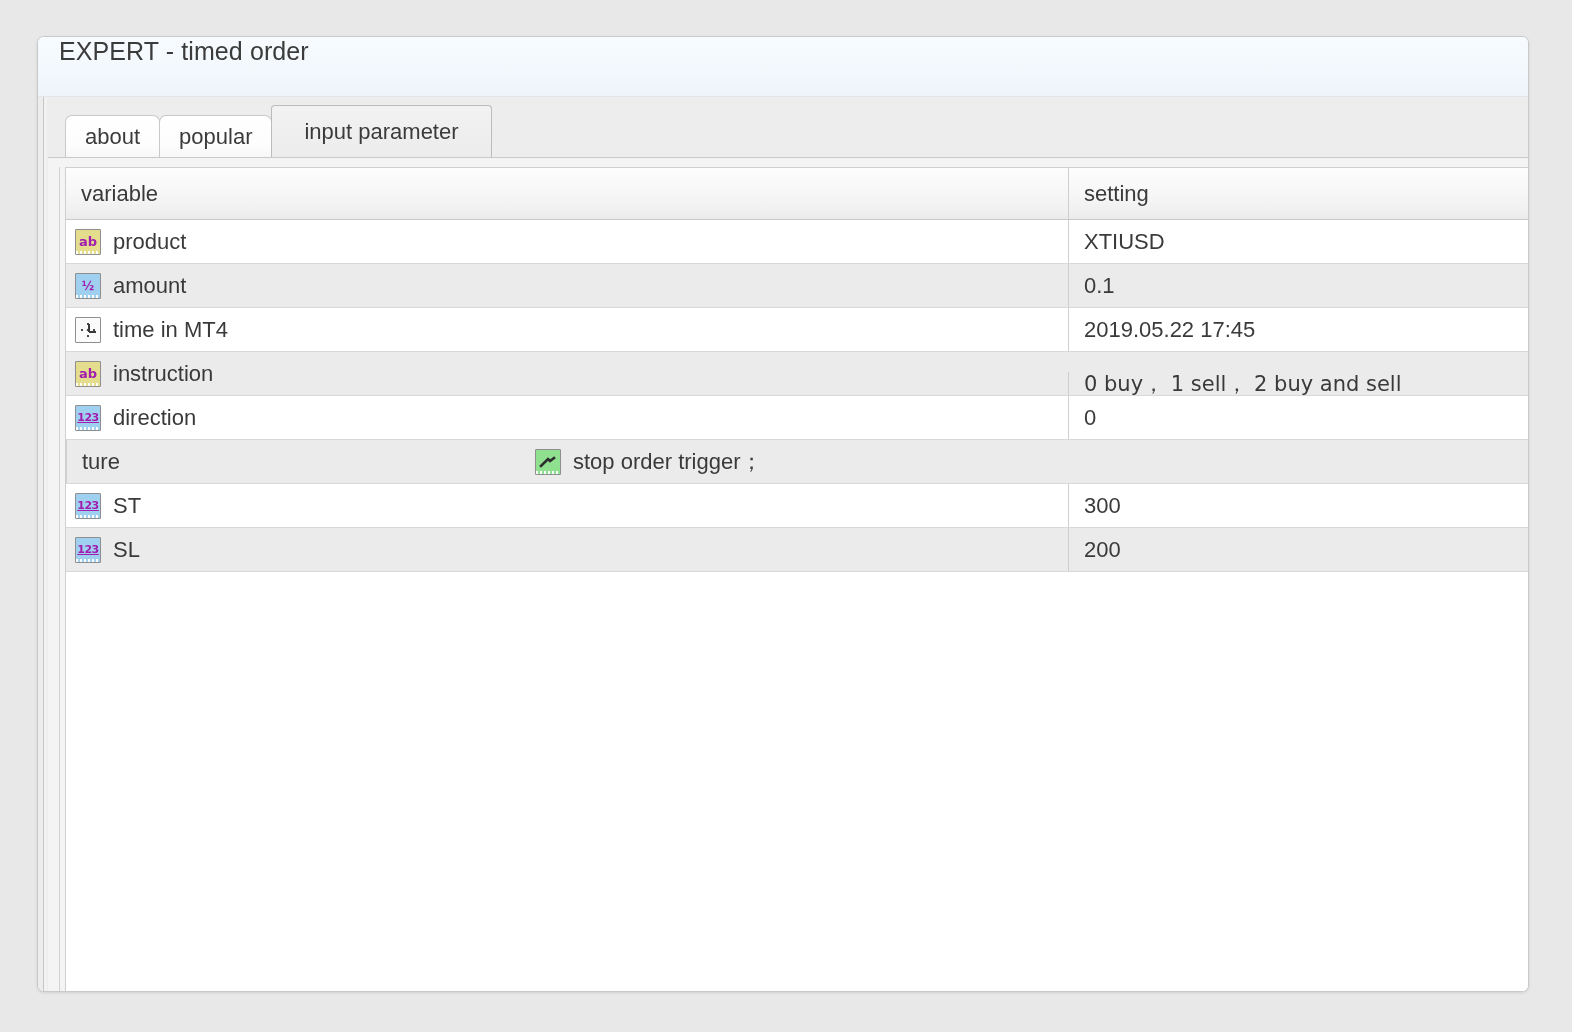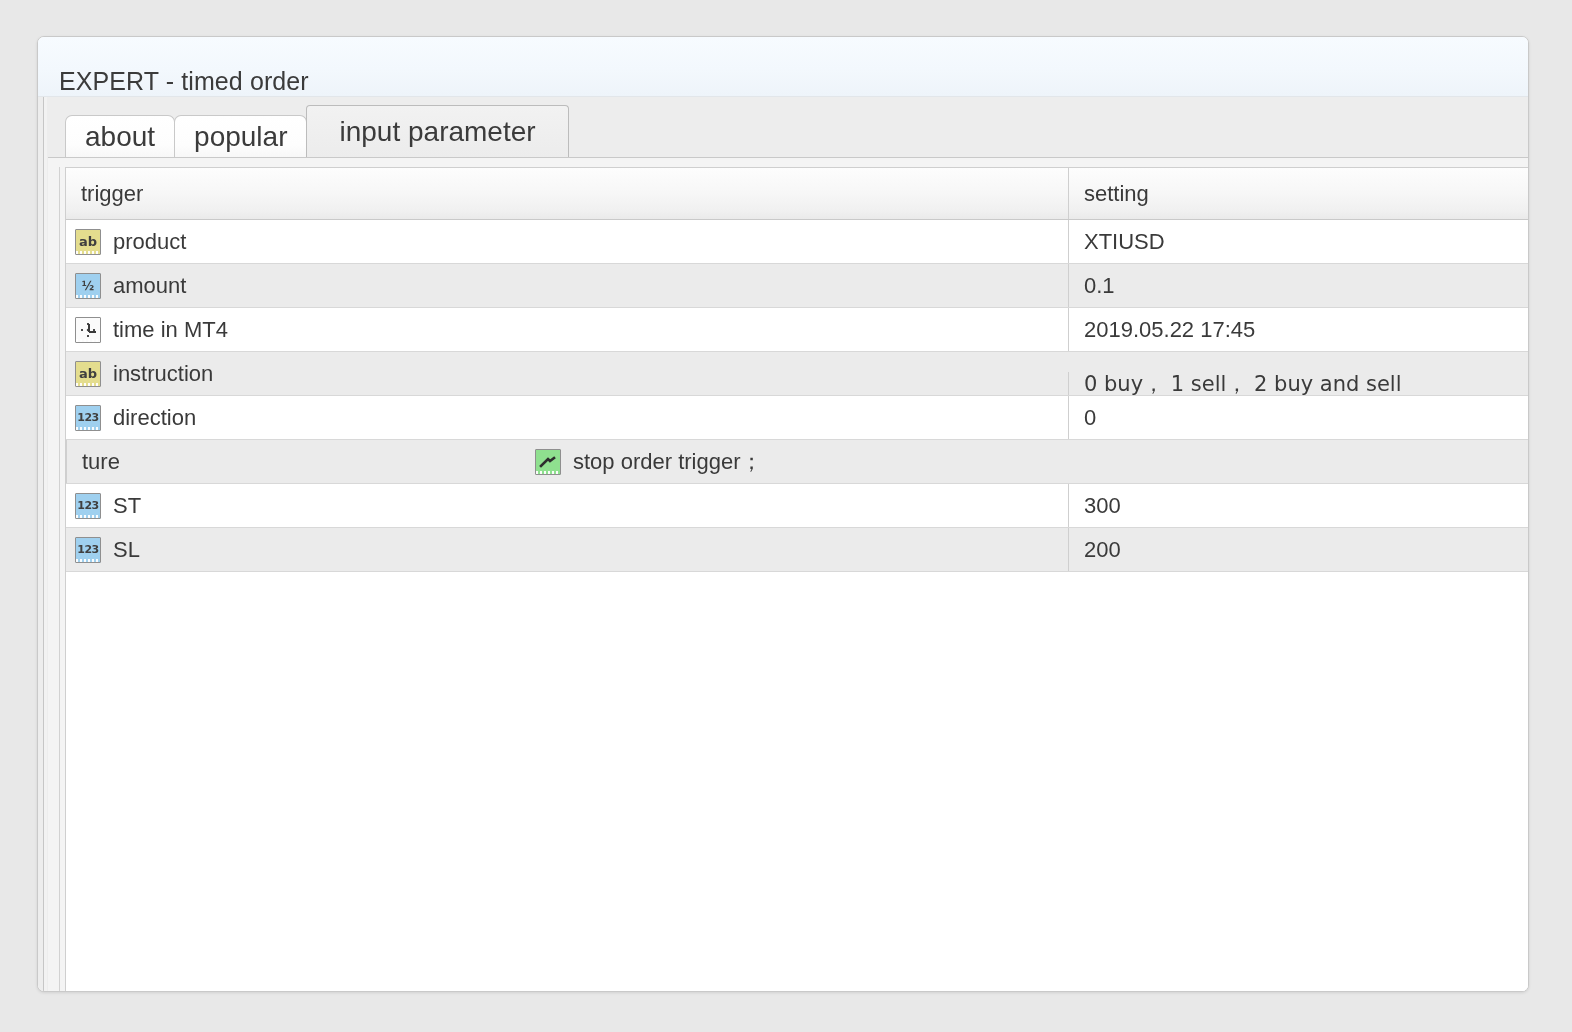--- a/index.html
+++ b/index.html
@@ -29,21 +29,21 @@
     overflow: hidden;
   }
 
   
   .titlebar {
     height: 60px;
     background: linear-gradient(to bottom, #f7fbff 0%, #f3f8fd 55%, #eef4fa 100%);
     border-bottom: 1px solid #e2e6ea;
     box-sizing: border-box;
     display: flex;
-    align-items: flex-end;
+    align-items: flex-start;
     padding-left: 21px;
   }
   .title-text {
     font-size: 25px;
     color: #3b3b3b;
     letter-spacing: 0.1px;
     white-space: nowrap;
   }
 
   
@@ -91,21 +91,21 @@
     box-sizing: border-box;
   }
 
   .tab {
     position: relative;
     height: 42px;
     display: flex;
     align-items: center;
     justify-content: center;
     padding: 0 19px;
-    font-size: 28px;
+    font-size: 22px;
     color: #3b3b3b;
     background: linear-gradient(to bottom, #ffffff 0%, #fdfdfd 70%, #f7f7f7 100%);
     border: 1px solid #c9c9c9;
     border-bottom: none;
     border-radius: 7px 7px 0 0;
     box-sizing: border-box;
     white-space: nowrap;
     margin-right: -1px;
   }
   .tab.active {
@@ -208,36 +208,36 @@
     margin-right: 12px;
     box-sizing: border-box;
     border: 1px solid #8f8f8f;
     border-radius: 1px;
     display: flex;
     align-items: center;
     justify-content: center;
     font-family: "DejaVu Sans", sans-serif;
     font-weight: bold;
     line-height: 1;
-    color: #404040;
+    color: #a21caf;
     overflow: hidden;
   }
   .ticon::after {
     content: "";
     position: absolute;
     left: 0; right: 0; bottom: -1px;
     height: 4px;
     background:
       repeating-linear-gradient(to right,
         rgba(255,255,255,0.95) 0px, rgba(255,255,255,0.95) 2px,
         rgba(255,255,255,0.0) 2px, rgba(255,255,255,0.0) 4px);
   }
   .ticon-ab  { background: #e4dd8e; font-size: 13px; }
   .ticon-half{ background: #9fd0ef; font-size: 12px; }
-  .ticon-123 { background: #9fd0ef; font-size: 11px; letter-spacing: -0.5px; }
+  .ticon-123 { background: #9fd0ef; font-size: 11px; letter-spacing: -0.5px; text-decoration: underline; }
   .ticon-time{ background: #fbfbfb; }
   .ticon-bool{ background: #8fe08f; }
 
   .ticon-time .clk {
     width: 16px; height: 16px;
     background:
       radial-gradient(circle at 50% 50%, #4a4a4a 1.4px, transparent 1.6px),
       radial-gradient(circle at 50% 12%, #4a4a4a 1.1px, transparent 1.3px),
       radial-gradient(circle at 88% 50%, #4a4a4a 1.1px, transparent 1.3px),
       radial-gradient(circle at 50% 88%, #4a4a4a 1.1px, transparent 1.3px),
@@ -277,21 +277,21 @@
         <div class="tab">popular</div>
         <div class="tab active">input parameter</div>
       </div>
 
       <div class="tabcontent">
         <div class="tabcontent-rail"></div>
 
         <div class="grid">
 
           <div class="grid-head">
-            <div class="cell col-var">trigger</div>
+            <div class="cell col-var">variable</div>
             <div class="cell col-set">setting</div>
           </div>
 
           <div class="grid-body">
 
             <div class="row">
               <div class="cell col-var">
                 <span class="ticon ticon-ab">ab</span>
                 <span>product</span>
               </div>

